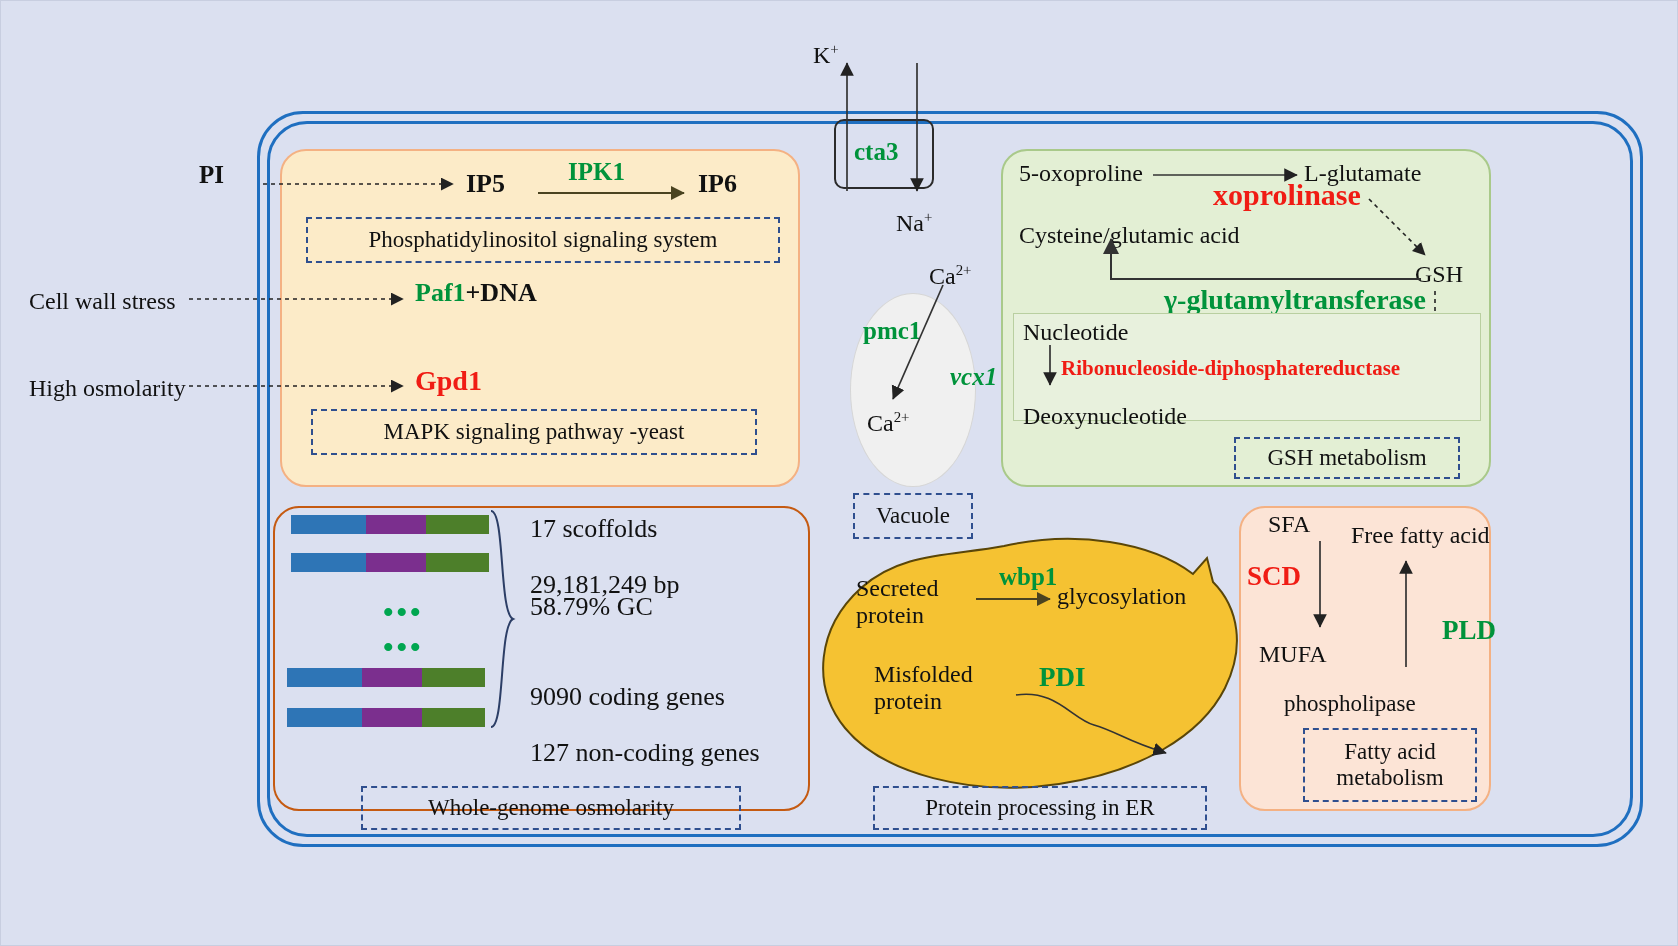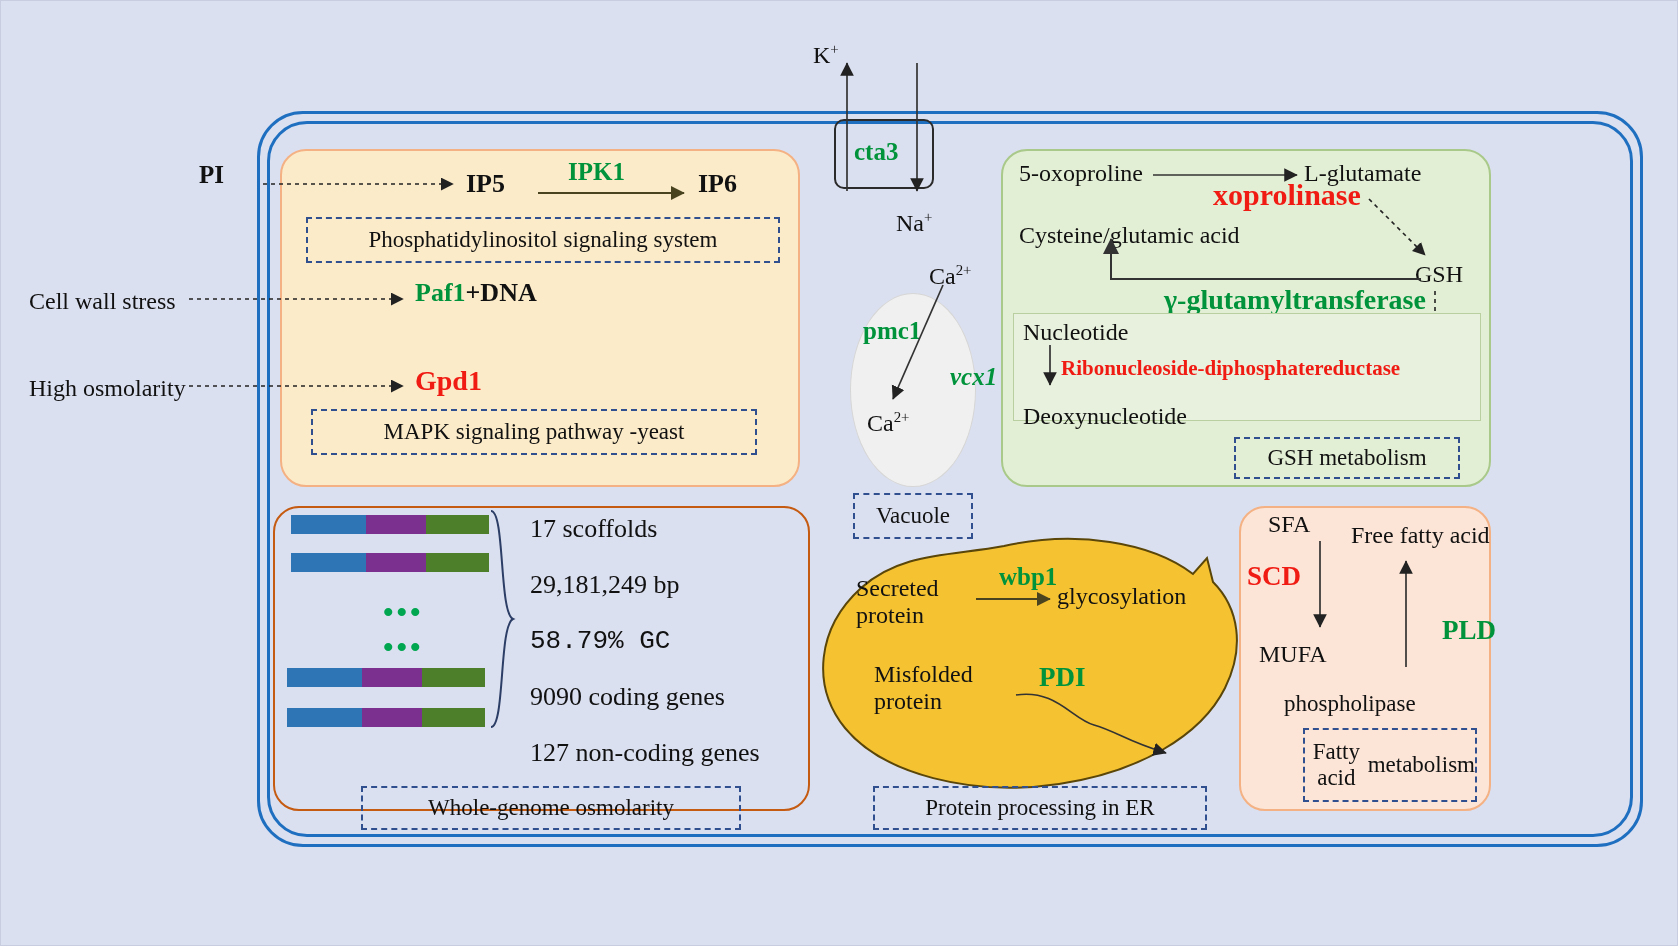--- a/index.html
+++ b/index.html
@@ -279,21 +279,21 @@
         <i class="seg-g" style="width:32%"></i>
       </div>
   </div>
 
   <svg class="abs" style="left:488px;top:508px;width:30px;height:222px;">
     <path d="M2 2 C16 2 10 104 24 110 C10 116 16 218 2 218" fill="none" stroke="#2c3e66" stroke-width="2"></path>
   </svg>
 
   <div class="abs t" style="left:529px;top:513px;font-size:26px;">17 scoffolds</div>
   <div class="abs t" style="left:529px;top:569px;font-size:26px;">29,181,249 bp</div>
-  <div class="abs t" style="left:529px;top:625px;font-size:26px;font-family:Liberation Mono, monospace;">58.79% GC</div>
+  <div class="abs t" style="left:529px;top:591px;font-size:26px;">58.79% GC</div>
   <div class="abs t" style="left:529px;top:681px;font-size:26px;">9090 coding genes</div>
   <div class="abs t" style="left:529px;top:737px;font-size:26px;">127 non-coding genes</div>
 
   <div class="abs cap" style="left:360px;top:785px;width:380px;height:44px;">Whole-genome osmolarity</div>
 
   <div class="abs t" style="left:855px;top:574px;line-height:1.14;text-align:left;">
     <span>Secreted</span><br>
     <span>protein</span>
   </div>
   <div class="abs t green" style="left:998px;top:562px;font-size:25px;">wbp1</div>
@@ -344,18 +344,18 @@
 
   <svg class="abs" style="left:1398px;top:556px;width:16px;height:120px;">
     <defs>
       <marker id="ah10" markerWidth="9" markerHeight="9" refX="7.5" refY="4" orient="auto">
         <path d="M0,0 L8,4 L0,8 z" fill="#222"></path>
       </marker>
     </defs>
     <line class="ln" x1="7" y1="110" x2="7" y2="4" marker-end="url(#ah10)"></line>
   </svg>
 
-  <div class="abs cap" style="left:1302px;top:727px;width:174px;height:74px;flex-direction:row;">
+  <div class="abs cap" style="left:1302px;top:727px;width:174px;height:74px;flex-direction:column;">
     <span>Fatty acid</span>
     <span>metabolism</span>
   </div>
 
 </div>
 
 </body></html>

